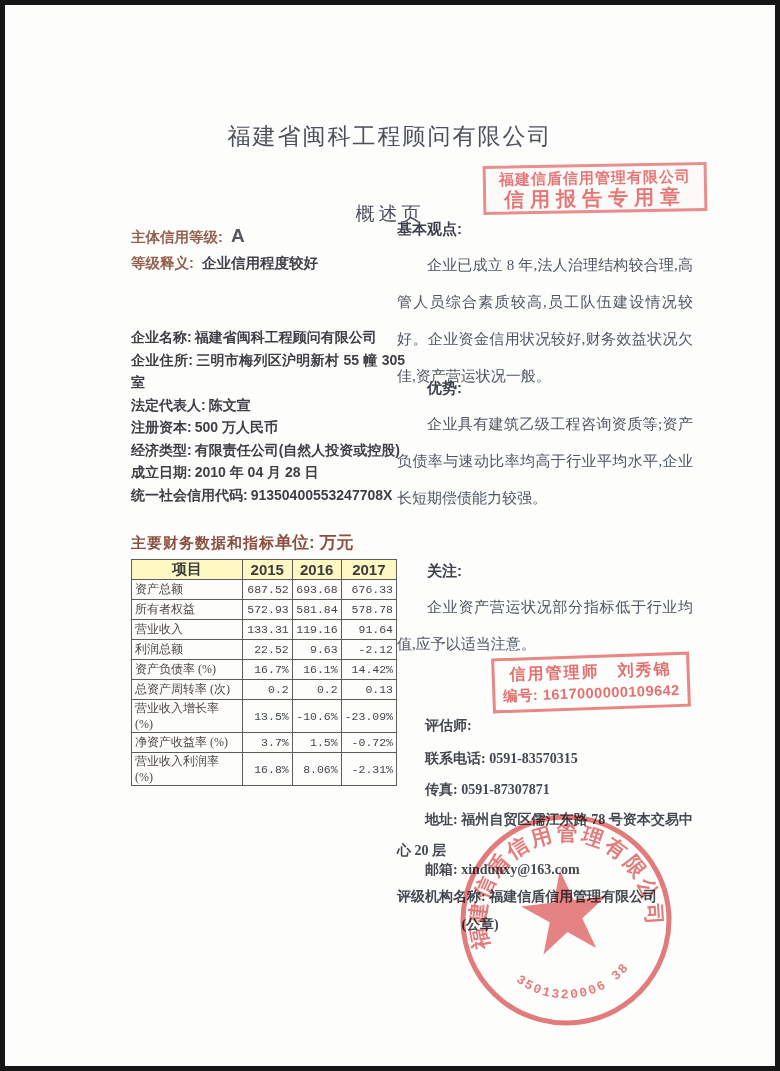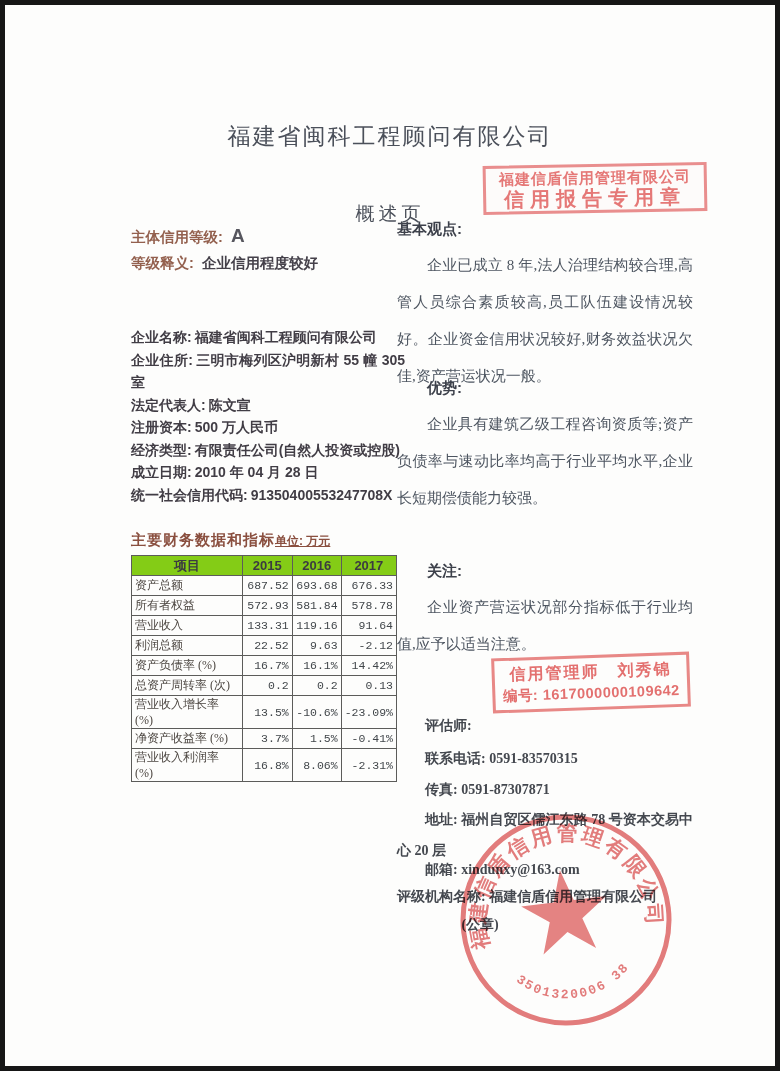--- a/index.html
+++ b/index.html
@@ -47,26 +47,26 @@
   .company { position:absolute; left:126px; top:321px; width:274px;
              font-size:14px; line-height:22.5px; font-weight:bold; color:#413d45;
              font-family:"Liberation Sans", sans-serif; text-align:justify; }
   .company p { margin:0; }
   .company .lbl { margin-right:3px; }
   
   .fin-section { position:absolute; left:126px; top:526px; width:266px; }
   .fin-title-row { display:flex; align-items:baseline;
                    color:#8a4f3f; font-family:"Liberation Sans", sans-serif; }
   .fin-title { font-size:15px; font-weight:bold; letter-spacing:1px; }
-  .fin-unit  { font-size:12px; font-weight:600;text-decoration:underline; }
+  .fin-unit  { font-size:17px; font-weight:600; }
   .fin-table { width:266px; border-collapse:collapse; margin-top:5px;
                font-size:12.5px; color:#41464a; }
   .fin-table th, .fin-table td { border:1px solid #5c5c5a; height:19px; padding:0 3px; }
-  .fin-table th { background:#84cc16; font-weight:bold; color:#3b3b40;
-                  font-family:"Liberation Sans", sans-serif; font-size:13px; }
+  .fin-table th { background:#fef9c3; font-weight:bold; color:#3b3b40;
+                  font-family:"Liberation Sans", sans-serif; font-size:15px; }
   .fin-table td.rowlabel { text-align:left; color:#4c4641; font-size:12px; }
   .fin-table td.num { text-align:right; font-family:"Liberation Mono", monospace; font-size:11.5px; }
   
   .rblock { position:absolute; left:392px; width:296px; }
   .rblock h3 { margin:0; font-size:15px; font-weight:bold; color:#3d414b;
                font-family:"Liberation Sans", sans-serif; }
   .rblock h3.indent { text-indent:2em; }
   .rblock p { margin:8px 0 0; font-size:15px; line-height:37px; text-align:justify;
               text-indent:2em; color:#4d5560; }
   .contact-line { position:absolute; left:392px; width:296px; margin:0;
@@ -174,21 +174,21 @@
           <tr>
             <td class="rowlabel">营业收入增长率 (%)</td>
             <td class="num">13.5%</td>
             <td class="num">-10.6%</td>
             <td class="num">-23.09%</td>
           </tr>
           <tr>
             <td class="rowlabel">净资产收益率 (%)</td>
             <td class="num">3.7%</td>
             <td class="num">1.5%</td>
-            <td class="num">-0.41%</td>
+            <td class="num">-0.72%</td>
           </tr>
           <tr>
             <td class="rowlabel">营业收入利润率 (%)</td>
             <td class="num">16.8%</td>
             <td class="num">8.06%</td>
             <td class="num">-2.31%</td>
           </tr>
         </tbody>
     </table>
   </div>

